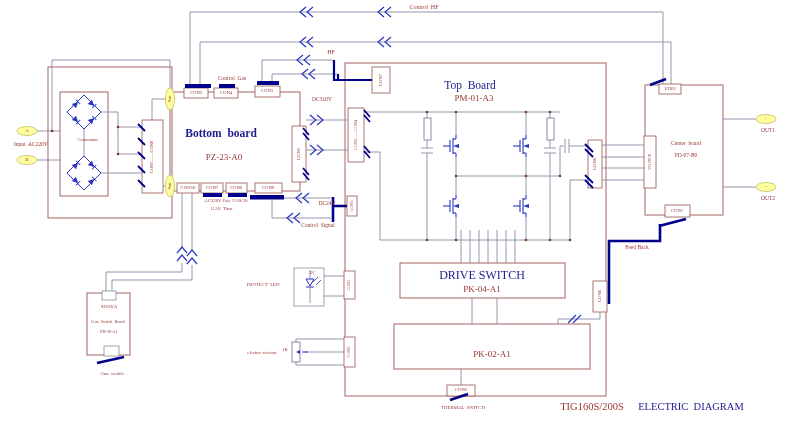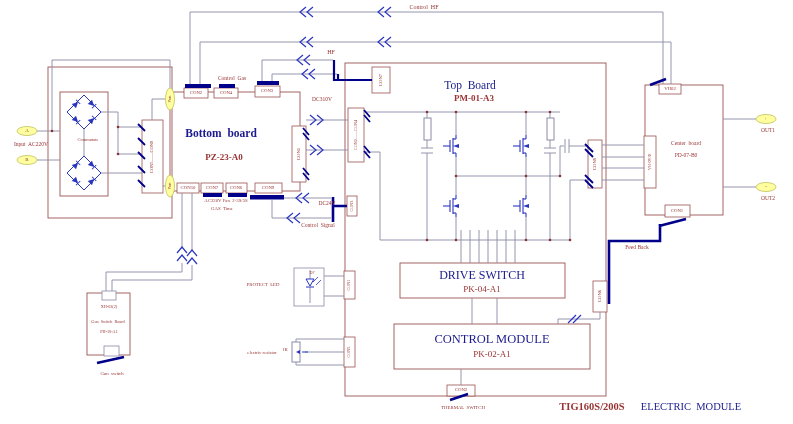--- a/index.html
+++ b/index.html
@@ -4,21 +4,21 @@
 <style>
   html,body{margin:0;padding:0;background:#fff;}
   .stage{position:relative;width:793px;height:424px;background:#ffffff;overflow:hidden;
          font-family:"Liberation Serif",serif;}
   svg.layer{position:absolute;left:0;top:0;}
   .lbl{position:absolute;transform:translate(-50%,-50%);white-space:pre;line-height:1.05;
        font-family:"Liberation Serif",serif;color:#9a3434;}
   .vlbl{position:absolute;transform:translate(-50%,-50%) rotate(-90deg);white-space:pre;
         line-height:1;font-family:"Liberation Serif",serif;color:#9a3434;}
   .navy{color:#1b1b8f;}
-  .bold{font-weight:bold;}
+  .bold{font-weight:normal;}
 </style>
 </head>
 <body>
 
 <div class="stage">
 
 <svg class="layer" width="793" height="424" viewBox="0 0 793 424">
   <defs>
     <g id="diode" stroke="#2a35c0" stroke-width="1" fill="none">
       <path d="M-3,-3 L3,0 L-3,3 Z" fill="#2a35c0" stroke="none"></path>
@@ -264,21 +264,20 @@
 <div class="vlbl" style="left:356px;top:135px;font-size:4.2px;">CON2——CON4</div>
 <div class="vlbl" style="left:352px;top:206px;font-size:4.2px;">CON3</div>
 <div class="vlbl" style="left:349px;top:285px;font-size:4.2px;">CON1</div>
 <div class="vlbl" style="left:349px;top:352px;font-size:4.2px;">CON5</div>
 <div class="vlbl" style="left:595px;top:164px;font-size:4.8px;">CON8</div>
 <div class="vlbl" style="left:600px;top:296px;font-size:4.8px;">CON6</div>
 <div class="lbl" style="left:461px;top:390px;font-size:4.8px;">CON2</div>
 
 <div class="lbl navy" style="left:482px;top:275px;font-size:12px;">DRIVE SWITCH</div>
 <div class="lbl" style="left:482px;top:290px;font-size:9px;">PK-04-A1</div>
-<div class="lbl navy" style="left:492px;top:340px;font-size:12.5px;">CONTROL MODULE</div>
 <div class="lbl" style="left:492px;top:355px;font-size:9px;">PK-02-A1</div>
 
 <div class="lbl" style="left:686px;top:144px;font-size:5.5px;">Center  board</div>
 <div class="lbl" style="left:686px;top:156px;font-size:5.5px;">PD-07-B0</div>
 <div class="lbl" style="left:670px;top:89px;font-size:4.8px;">VH02</div>
 <div class="vlbl" style="left:650px;top:162px;font-size:4.2px;">VH-0V/0</div>
 <div class="lbl" style="left:677px;top:211px;font-size:4.8px;">CON1</div>
 <div class="lbl" style="left:766px;top:119px;font-size:5px;">+</div>
 <div class="lbl" style="left:766px;top:187px;font-size:5px;">-</div>
 <div class="lbl" style="left:768px;top:131px;font-size:5.5px;">OUT1</div>
@@ -289,15 +288,15 @@
 <div class="lbl" style="left:109px;top:332px;font-size:4.2px;">PH-10-A1</div>
 <div class="lbl" style="left:112px;top:374px;font-size:4.8px;">Gun  switch</div>
 
 <div class="lbl" style="left:263px;top:285px;font-size:4.8px;">PROTECT  LED</div>
 <div class="lbl" style="left:312px;top:273px;font-size:4.2px;">D7</div>
 <div class="lbl" style="left:262px;top:353px;font-size:4.8px;">electric resistor</div>
 <div class="lbl" style="left:285px;top:350px;font-size:4.5px;">1K</div>
 <div class="lbl" style="left:463px;top:408px;font-size:4.8px;">THERMAL  SWITCH</div>
 
 <div class="lbl bold" style="left:592px;top:407px;font-size:10.5px;">TIG160S/200S</div>
-<div class="lbl navy" style="left:691px;top:407px;font-size:10.5px;">ELECTRIC  MODULE</div>
+<div class="lbl navy" style="left:691px;top:407px;font-size:10.5px;">ELECTRIC  DIAGRAM</div>
 
 </div>
 
 </body></html>

